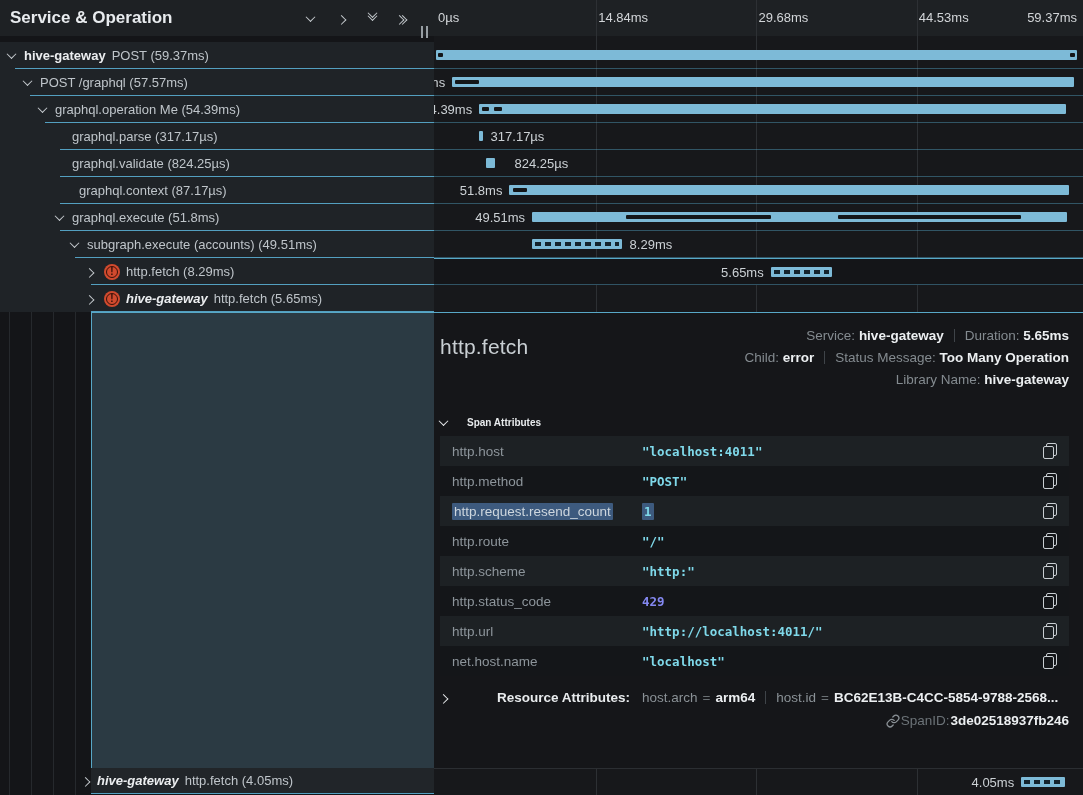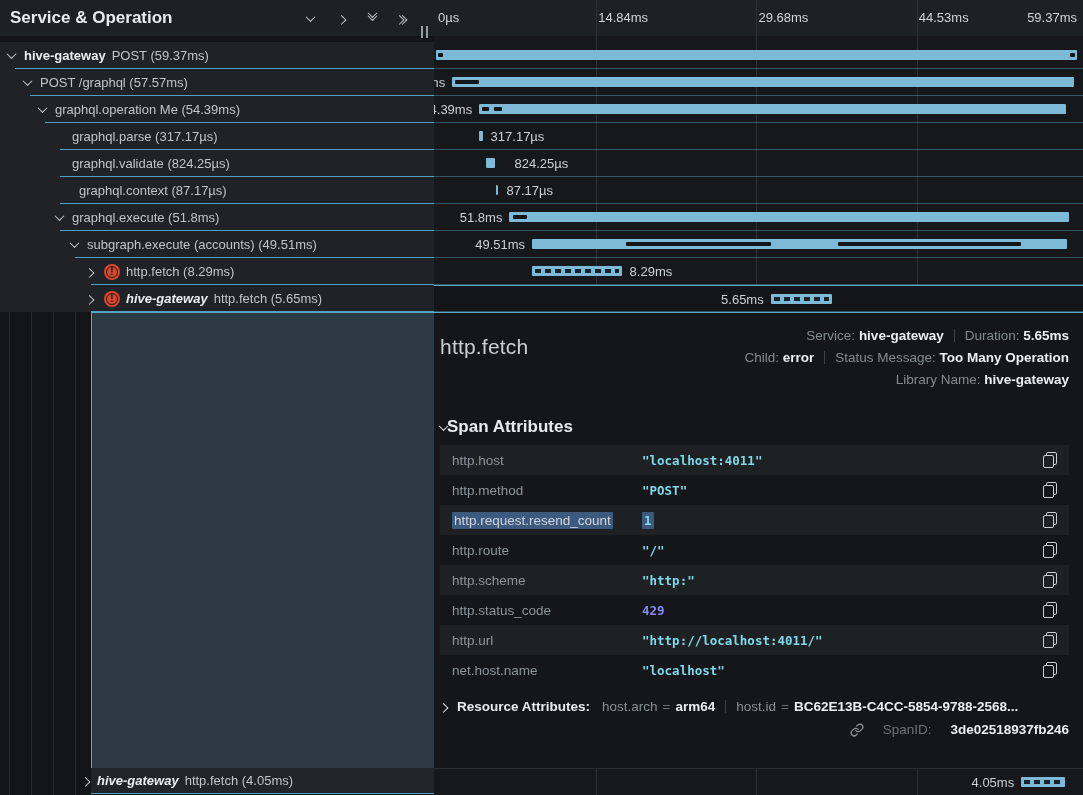--- a/index.html
+++ b/index.html
@@ -25,42 +25,42 @@
   
   .detail{position:absolute;left:0;top:312px;right:0;height:456px;background:#151619;z-index:5;
           border-top:1px solid #58a8c7;padding:12px 14px 0 6px;}
   .d-head{display:flex;justify-content:space-between;align-items:flex-start;}
   .d-title{font-size:21px;color:#c9cfd3;letter-spacing:.2px;margin-top:10px;}
   .d-meta{text-align:right;}
   .d-meta-line{line-height:22px;font-size:13.5px;white-space:nowrap;}
   .m-label{color:#848b90;}
   .m-value{color:#eceff1;font-weight:bold;}
   .msep{display:inline-block;width:1px;height:13px;background:#3f4449;margin:0 10px;vertical-align:-2px;}
-  .attrs-heading{margin-top:26px;margin-bottom:8px;display:flex;align-items:center;gap:0;
-                 font-weight:bold;color:#e8ebed;font-size:17px;}
+  .attrs-heading{margin-top:26px;margin-bottom:8px;display:flex;align-items:center;gap:20px;
+                 font-weight:bold;color:#e8ebed;font-size:10px;}
   .attr-table{}
   .arow{height:30px;display:flex;align-items:center;padding:0 12px;}
   .arow:nth-child(odd){background:#1d2124;--rowbg:#1d2124;}
   .arow:nth-child(even){background:#141619;--rowbg:#141619;}
   .a-key{width:190px;color:#8d959b;font-size:13.5px;flex:0 0 auto;}
   .a-val{font-family:"DejaVu Sans Mono",monospace;font-size:12.5px;font-weight:bold;}
   .a-val.string{color:var(--string_value,#7fd9ea);}
   .a-val.number{color:var(--number_value,#8488f0);}
   .hl{background:var(--selection,#3d5a7e);color:#cdd6de;padding:1px 2px;border-radius:1px;}
   .copy-btn{margin-left:auto;width:14px;height:16px;position:relative;cursor:pointer;flex:0 0 auto;}
   .copy-btn::after{content:"";position:absolute;right:0;top:0;width:9px;height:11px;
       border:1.4px solid #c9ced2;border-radius:2px;}
   .copy-btn::before{content:"";position:absolute;left:0;bottom:0;width:9px;height:11px;
       border:1.4px solid #c9ced2;border-radius:2px;background:var(--rowbg,#17181b);z-index:1;}
   .resource{margin-top:14px;display:flex;align-items:center;gap:10px;font-size:13.5px;white-space:nowrap;overflow:hidden;}
-  .r-heading{font-weight:bold;color:#e8ebed;margin-right:2px;}
+  .r-heading{font-weight:bold;color:#e8ebed;margin-right:2px;margin-left:40px;}
   .r-key{color:#8a9196;}
   .r-eq{color:#6a7074;margin:0 5px;}
   .r-val{color:#eceff1;font-weight:bold;}
-  .spanid{margin-top:8px;text-align:right;font-size:13.5px;display:flex;justify-content:flex-end;align-items:center;gap:19px;}
+  .spanid{margin-top:8px;text-align:right;font-size:13.5px;display:flex;justify-content:flex-end;align-items:center;gap:1px;}
   .spanid .m-label{color:#6c7378;}
 
   
   .tree-pane{position:absolute;left:0;top:0;width:434px;bottom:0;background:#141518;z-index:10;overflow:hidden;}
   .tree-header{height:36px;background:#1e2124;display:flex;align-items:center;padding:0 14px 0 10px;}
   .t-title{font-size:17px;font-weight:bold;color:#e8ebee;flex:0 0 auto;}
   .t-icons{margin-left:auto;display:flex;align-items:center;gap:24px;padding-right:14px;}
   .guide{position:absolute;top:42px;bottom:0;width:1px;background:#26292d;z-index:0;}
   .t-rows{position:absolute;left:0;top:42px;right:0;z-index:1;}
   .trow{position:relative;height:27px;display:flex;align-items:center;background:#1f2327;white-space:nowrap;}
@@ -122,24 +122,20 @@
         </div>
         <div class="srow">
           <div class="bar" style="left: 45.1868px; width: 3.42255px;"></div>
           <span class="blabel" style="left: 56.6093px;">317.17µs</span>
         </div>
         <div class="srow">
           <div class="bar" style="left: 51.6648px; width: 8.89648px;"></div>
           <span class="blabel" style="left: 68.5613px; margin-left: 12px;">824.25µs</span>
         </div>
         <div class="srow">
-          <div class="bar" style="left: 62.4615px; width: 2px;"></div>
-          <span class="blabel" style="left: 72.4615px;">87.17µs</span>
-        </div>
-        <div class="srow">
           <div class="bar" style="left: 75.4176px; width: 559.269px;"></div>
           <div class="dseg" style="left: 78.6566px; width: 14.0357px;"></div>
           <span class="blabel" style="right: 580.582px;">51.8ms</span>
         </div>
         <div class="srow">
           <div class="bar" style="left: 98.0906px; width: 534.545px;"></div>
           <div class="dseg" style="left: 192.022px; width: 144.676px;"></div>
           <div class="dseg" style="left: 403.637px; width: 183.544px;"></div>
           <span class="blabel" style="right: 557.909px;">49.51ms</span>
         </div>

